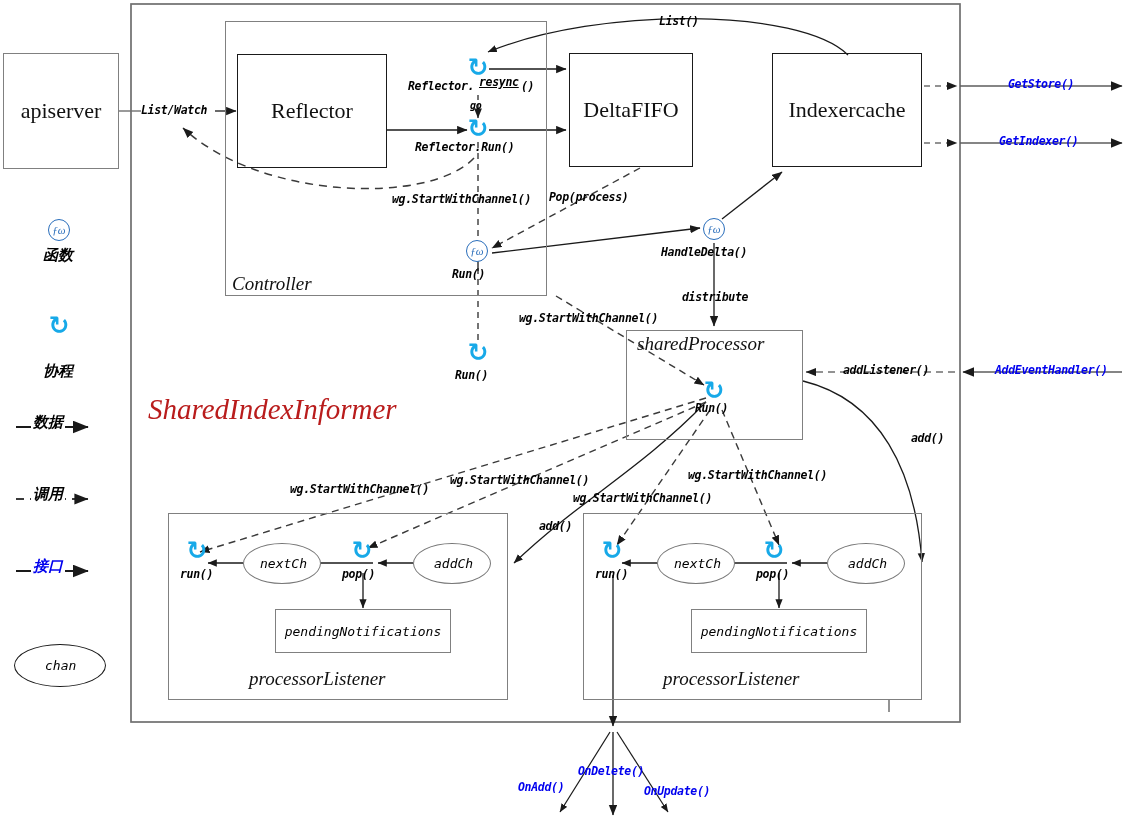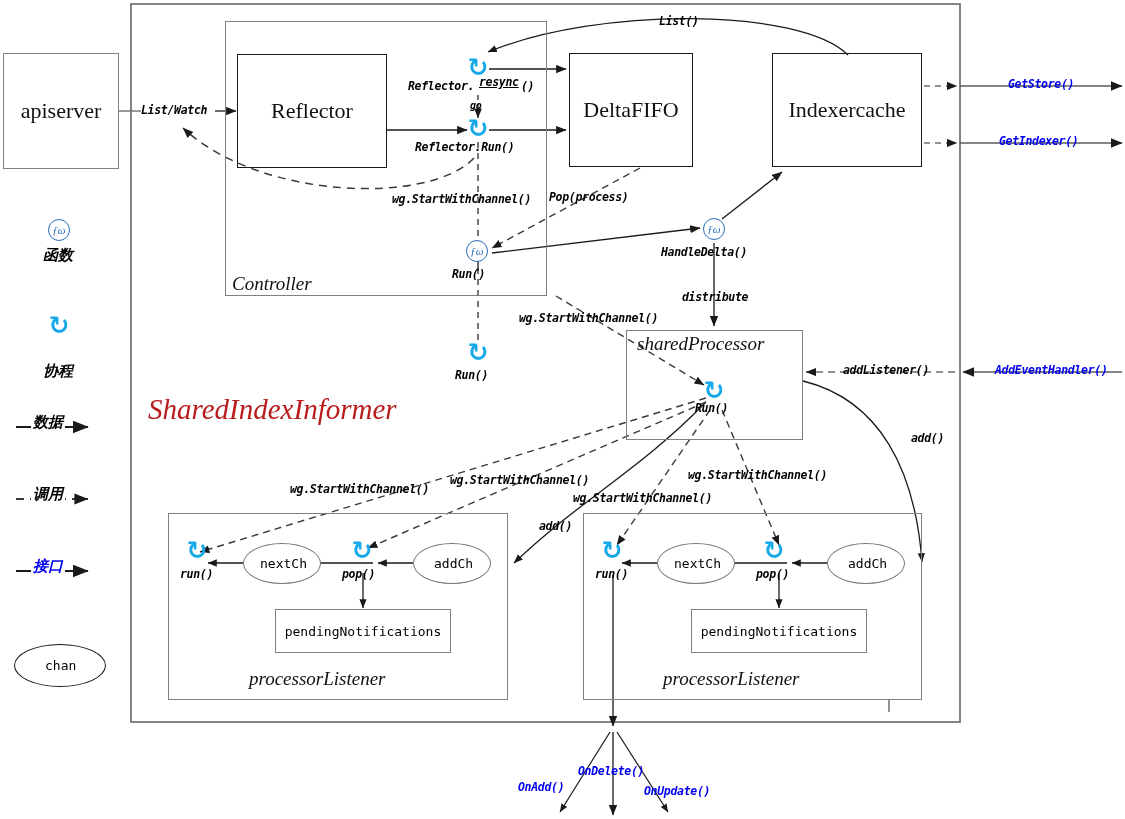--- a/index.html
+++ b/index.html
@@ -91,20 +91,21 @@
     border: 1.4px solid #777777;
     border-radius: 50% / 50%;
     background: #ffffff;
   }
   .chan-label {
     position: absolute;
     font-family: "DejaVu Sans Mono", "Liberation Mono", monospace;
     font-size: 13px;
     color: #000000;
     white-space: nowrap;
+    font-style: italic;
   }
   .coroutine {
     position: absolute;
     width: 24px;
     height: 24px;
     color: #17a9e8;
     font-size: 25px;
     line-height: 24px;
     font-weight: bold;
     font-family: "DejaVu Sans", "Liberation Sans", sans-serif;

